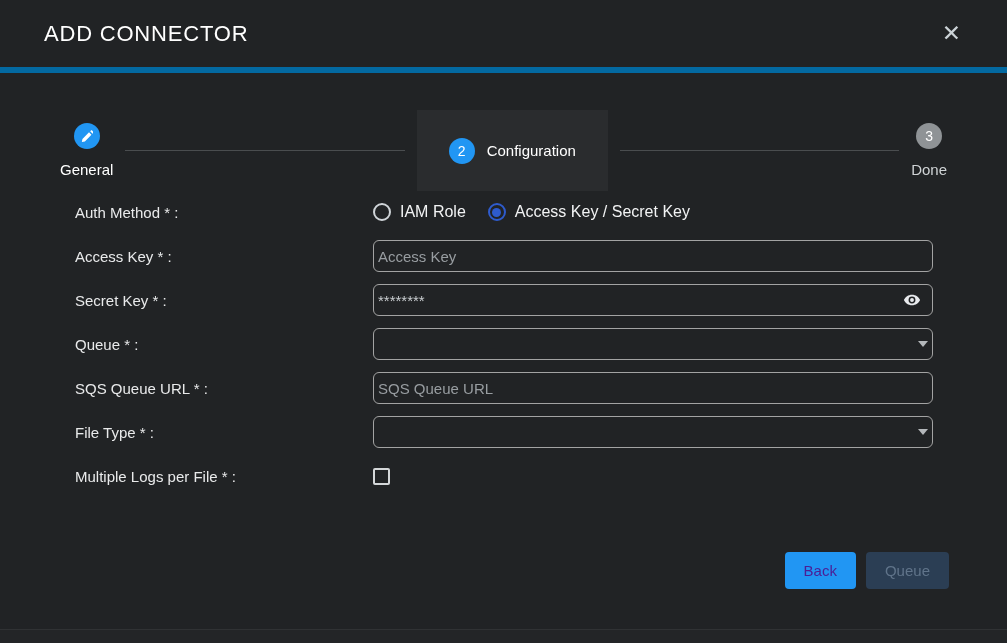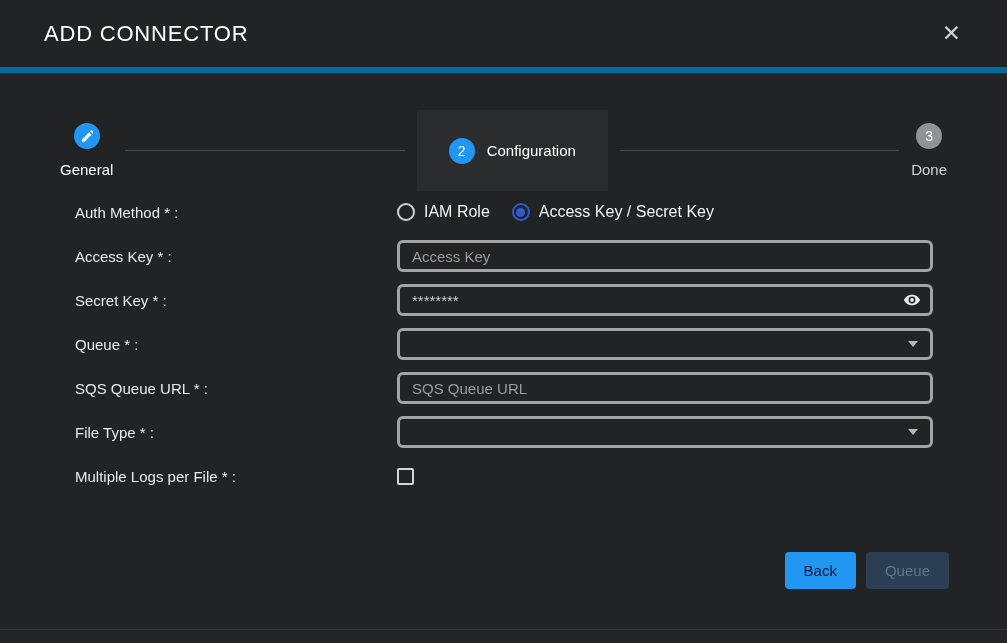--- a/index.html
+++ b/index.html
@@ -38,28 +38,28 @@
   .step-label.dim { color:#cfd3d5; }
   .step-line { flex:1; height:1px; background:#4a4d4f; margin:0 12px; }
   .step-active-box {
     background:#2a2c2e; height:81px; padding:0 32px;
     display:flex; align-items:center; gap:12px;
   }
   .pencil-svg { width:13px; height:13px; display:block; }
 
   
   .form-area { position:absolute; top:190px; left:75px; right:74px; }
-  .form-row { display:flex; align-items:center; height:44px;gap:24px; }
+  .form-row { display:flex; align-items:center; height:44px; }
   .form-label { width:298px; flex:0 0 298px; font-size:15px; color:#e9eaeb; }
   .form-control { flex:1; display:flex; align-items:center; position:relative; }
 
   .text-input, .select-box {
     width:100%; height:32px; background:transparent;
-    border:3px solid #a3a3a3; border-radius:6px;
-    color:#c9cdd0; font-size:15px; padding:0 12px;
+    border:1px solid #a3a3a3; border-radius:6px;
+    color:#c9cdd0; font-size:15px; padding:0 4px;
     font-family:"Liberation Sans", sans-serif; outline:none;
   }
   .text-input::placeholder { color:#989da1; opacity:1; }
   .with-trailing-icon { padding-right:38px; }
 
   .eye-btn {
     position:absolute; right:10px; top:50%; transform:translateY(-50%);
     background:none; border:none; cursor:pointer; padding:2px; line-height:0;
   }
   .eye-svg { width:18px; height:18px; display:block; }
@@ -88,21 +88,21 @@
     width:17px; height:17px; border:2px solid #d4d7d9; border-radius:2px;
     background:transparent; cursor:pointer;
   }
 
   
   .button-row { position:absolute; top:552px; right:58px; display:flex; gap:10px; }
   .btn {
     height:37px; padding:0 19px; border:none; border-radius:4px;
     font-size:15px; font-family:"Liberation Sans", sans-serif; cursor:pointer;
   }
-  .btn-back { background:#2196f3; color:#0f172a; }
+  .btn-back { background:#2196f3; color:#4c1d95; }
   .btn-next { background:#2b3e54; color:#60748a; cursor:default; }
 
   
   .modal-footer {
     position:absolute; left:0; right:0; bottom:0; height:14px;
     background:#232527; border-top:1px solid #303234;
   }
 </style>
 </head>
 <body>

